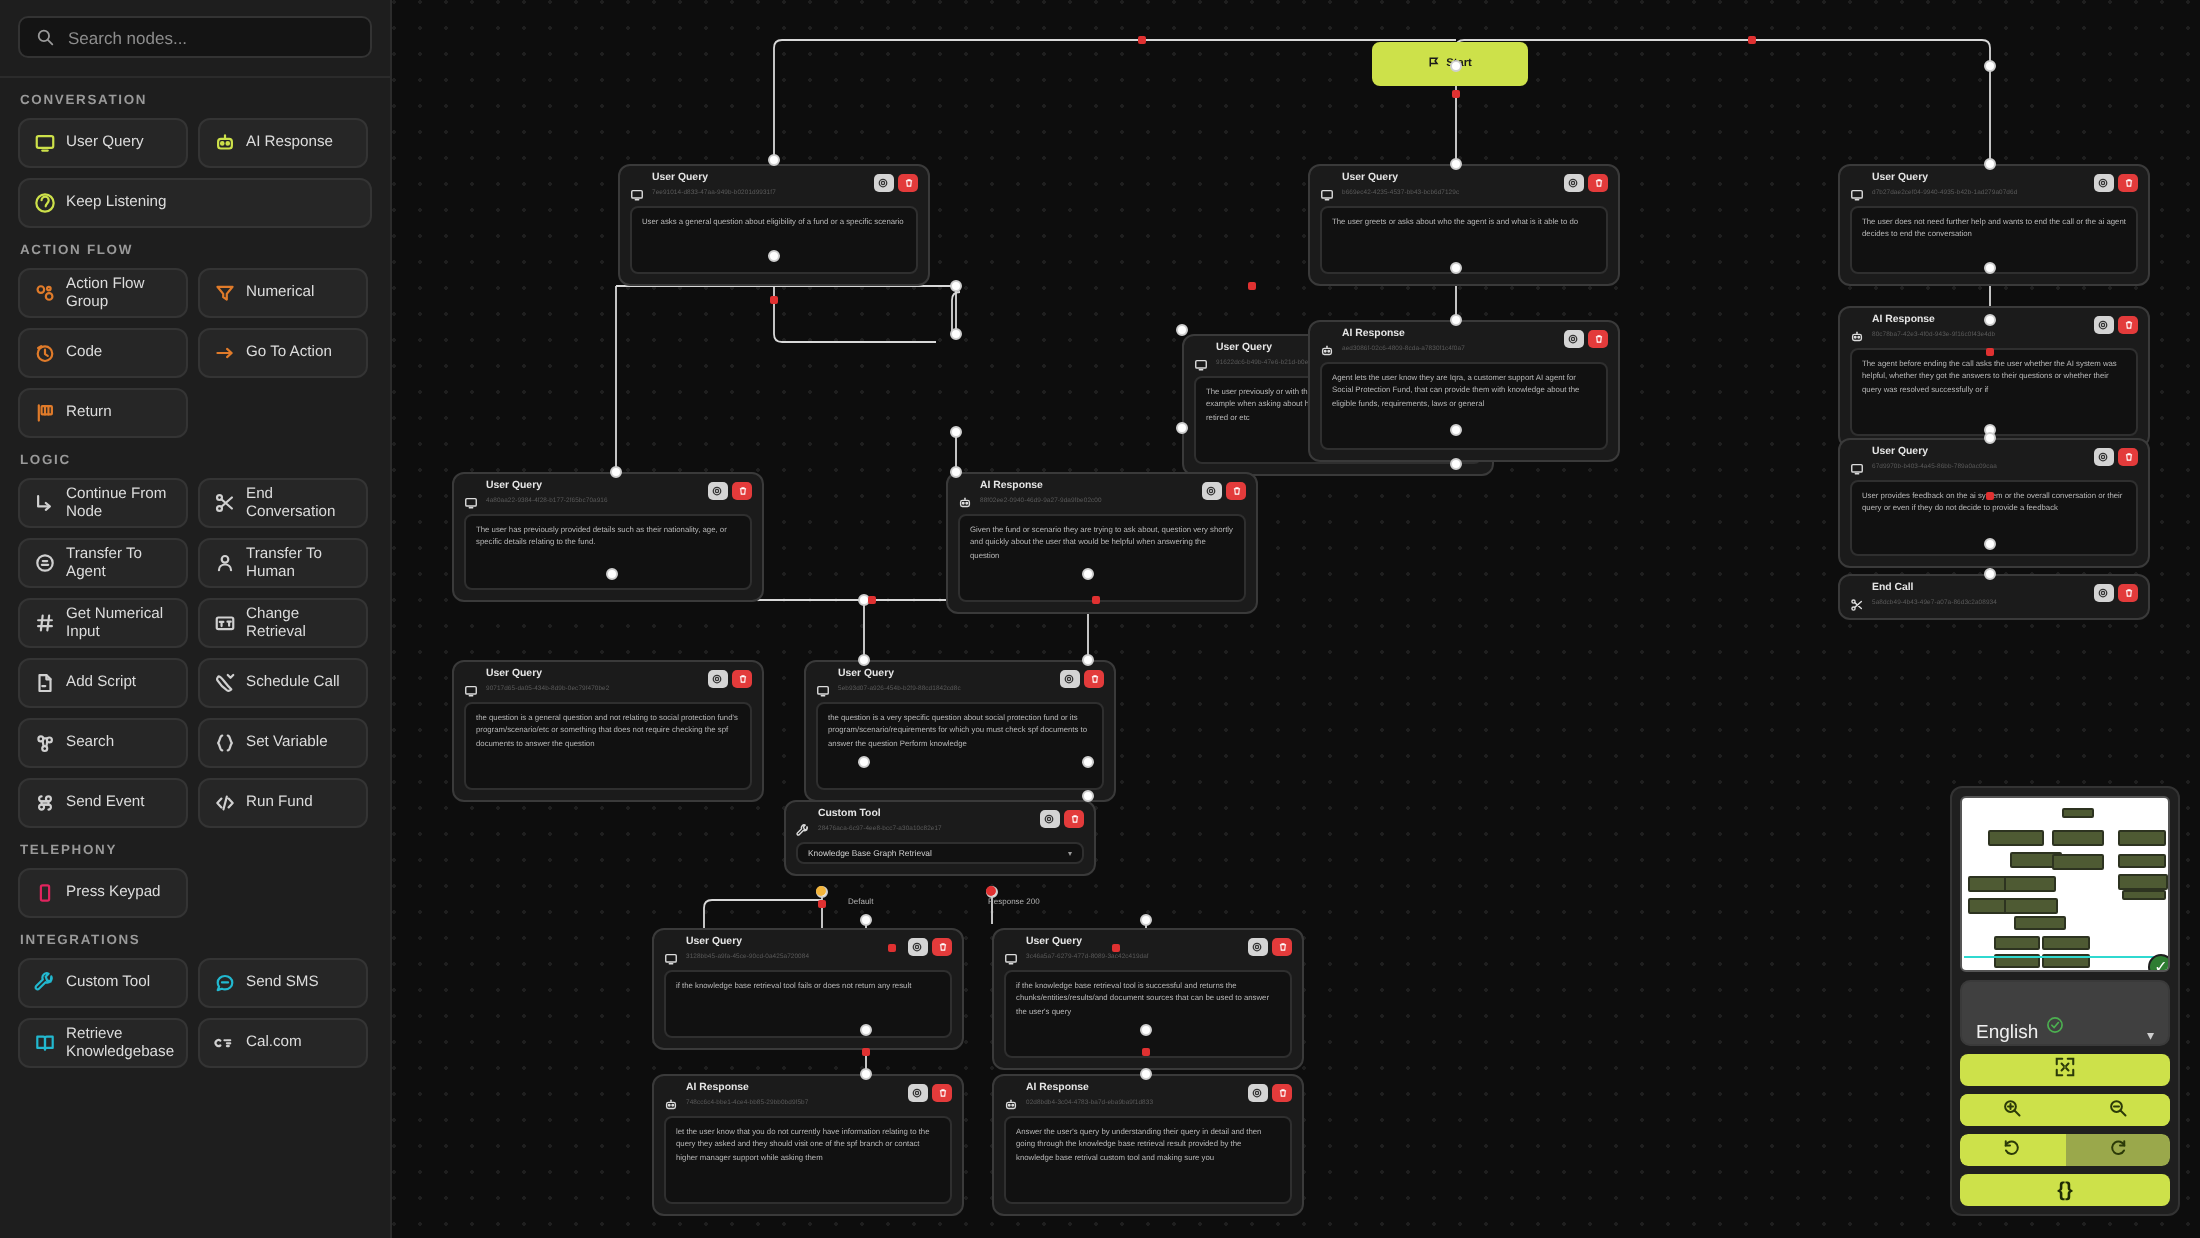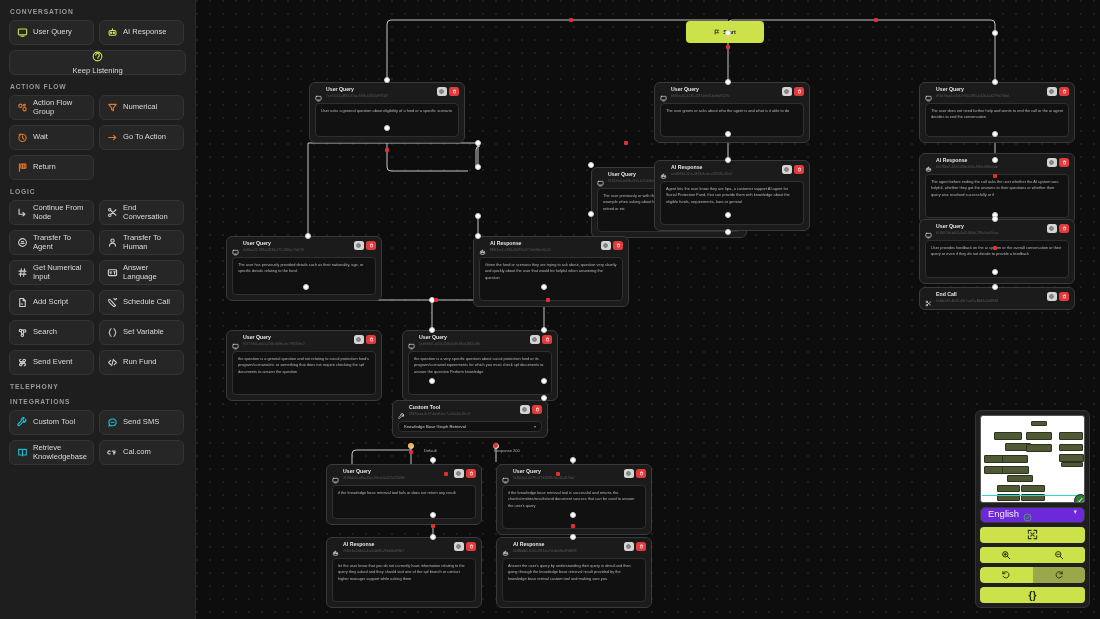--- a/index.html
+++ b/index.html
@@ -50,21 +50,21 @@
   .node-btn {
     display: flex; align-items: center; gap: 5px;
     background: #262626;
     border: 1px solid #343434;
     border-radius: 6px;
     height: 25px;
     padding: 0 7px;
     width: 85px;
     cursor: pointer;
   }
-  .node-btn.full { width: 100%; flex-direction: column; }
+  .node-btn.full { width: 100%; }
   .node-btn .ico { flex: 0 0 11px; width: 11px; height: 11px; display: flex; align-items: center; justify-content: center; }
   .node-btn .lbl {
     font-size: 7.6px; color: #dcdcdc; line-height: 1.15;
   }
   .node-btn.two .lbl { font-size: 7.6px; }
 
   
   #canvas {
     position: relative;
     flex: 1;
@@ -171,22 +171,22 @@
   }
   .mm-node { position: absolute; background: #4e5a33; border: 0.5px solid #2d3320; border-radius: 1px; }
   .mm-view { position: absolute; left: 1px; right: 1px; bottom: 6px; height: 1.5px; background: #2fd9d0; }
   .mm-badge {
     position: absolute; right: -3px; bottom: -5px;
     width: 13px; height: 13px; border-radius: 50%;
     background: #2e7d32; display: flex; align-items: center; justify-content: center;
     color: #fff; font-size: 8px; line-height: 1; border: 1px solid #1f1f1f;
   }
   .lang-select {
-    background: #6d28d9; border: 1px solid #3a3a3a; border-radius: 5px;
-    height: 16px; display: flex; align-items: flex-start; gap: 4px;
+    background: #404040; border: 1px solid #3a3a3a; border-radius: 5px;
+    height: 33px; display: flex; align-items: flex-end; gap: 4px;
     padding: 0 7px; cursor: pointer;
   }
   .lang-select .lname { font-size: 9.5px; color: #f0f0f0; }
   .lang-select .caret { margin-left: auto; color: #cfcfcf; font-size: 7px; }
   .ctl-btn {
     background: #cde14a; border-radius: 4px; height: 16px;
     display: flex; align-items: center; justify-content: center;
     cursor: pointer; color: #1d2a05;
   }
   .ctl-row { display: flex; gap: 0; border-radius: 4px; overflow: hidden; }
@@ -198,20 +198,31 @@
   .ctl-row.pair .ctl-btn { border-radius: 4px; }
   .ctl-row.pair { border-radius: 4px; background: #cde14a; }
   .brace { font-size: 10px; font-weight: bold; }
 </style>
 </head>
 <body>
 
 <div id="app">
 
   <aside id="sidebar">
+    <div class="search-wrap">
+      <div class="search-box">
+        <span>
+          <svg width="9" height="9" viewBox="0 0 16 16" fill="none" stroke="#9a9a9a" stroke-width="1.6">
+            <circle cx="7" cy="7" r="4.6"></circle>
+              <line x1="10.5" y1="10.5" x2="14.5" y2="14.5" stroke-linecap="round"></line>
+          </svg>
+        </span>
+        <input class="search-input" type="text" placeholder="Search nodes..." style="">
+      </div>
+    </div>
     <div class="palette" id="palette">
         <div class="sec-title">CONVERSATION</div>
         <div class="grid">
           <div class="node-btn">
             <span class="ico">
               <svg width="11" height="11" viewBox="0 0 16 16" fill="none" stroke="#cde14a" stroke-width="1.6" stroke-linecap="round" stroke-linejoin="round">
                 <rect x="2" y="3" width="12" height="8.5" rx="1.3"></rect>
                 <path d="M6 13.5h4"></path>
               </svg>
             </span>
@@ -259,21 +270,21 @@
             <span class="lbl">Numerical</span>
           </div>
           <div class="node-btn">
             <span class="ico">
               <svg width="11" height="11" viewBox="0 0 16 16" fill="none" stroke="#e07b2a" stroke-width="1.6" stroke-linecap="round" stroke-linejoin="round">
                 <circle cx="8" cy="8.5" r="5.3"></circle>
                 <path d="M8 5.6v3.2l2 1.3"></path>
                 <path d="M5.2 3 3 4.4"></path>
               </svg>
             </span>
-            <span class="lbl">Wait</span>
+            <span class="lbl">Code</span>
           </div>
           <div class="node-btn">
             <span class="ico">
               <svg width="11" height="11" viewBox="0 0 16 16" fill="none" stroke="#e07b2a" stroke-width="1.6" stroke-linecap="round" stroke-linejoin="round">
                 <path d="M2.5 8h10"></path>
                 <path d="M9.5 5 12.8 8l-3.3 3"></path>
               </svg>
             </span>
             <span class="lbl">Go To Action</span>
           </div>
@@ -335,21 +346,21 @@
             </span>
             <span class="lbl">Get Numerical Input</span>
           </div>
           <div class="node-btn two">
             <span class="ico">
               <svg width="11" height="11" viewBox="0 0 16 16" fill="none" stroke="#d0d0d0" stroke-width="1.6" stroke-linecap="round" stroke-linejoin="round">
                 <rect x="2" y="4" width="12" height="8.5" rx="1.2"></rect>
                 <path d="M4.2 7.2h2.6M5.5 7.2v3M9.8 7h2.4M11 7v3"></path>
               </svg>
             </span>
-            <span class="lbl">Answer Language</span>
+            <span class="lbl">Change Retrieval</span>
           </div>
           <div class="node-btn">
             <span class="ico">
               <svg width="11" height="11" viewBox="0 0 16 16" fill="none" stroke="#d0d0d0" stroke-width="1.6" stroke-linecap="round" stroke-linejoin="round">
                 <path d="M4 2.2h5l3 3v8.6H4z"></path>
                 <path d="M9 2.2V5.3h3"></path>
                 <path d="M6 10.2h2.2"></path>
               </svg>
             </span>
             <span class="lbl">Add Script</span>
@@ -396,20 +407,30 @@
           <div class="node-btn">
             <span class="ico">
               <svg width="11" height="11" viewBox="0 0 16 16" fill="none" stroke="#d0d0d0" stroke-width="1.6" stroke-linecap="round" stroke-linejoin="round">
                 <path d="M5.4 4.8 2.4 8l3 3.2M10.6 4.8 13.6 8l-3 3.2M9.3 3.4 6.9 12.6"></path>
               </svg>
             </span>
             <span class="lbl">Run Fund</span>
           </div>
         </div>
         <div class="sec-title">TELEPHONY</div>
+        <div class="grid">
+          <div class="node-btn">
+            <span class="ico">
+              <svg width="11" height="11" viewBox="0 0 16 16" fill="none" stroke="#e0245e" stroke-width="1.6" stroke-linecap="round" stroke-linejoin="round">
+                <rect x="5" y="2.4" width="6" height="11.2" rx="1.2"></rect>
+              </svg>
+            </span>
+            <span class="lbl">Press Keypad</span>
+          </div>
+        </div>
         <div class="sec-title">INTEGRATIONS</div>
         <div class="grid">
           <div class="node-btn">
             <span class="ico">
               <svg width="11" height="11" viewBox="0 0 16 16" fill="none" stroke="#22b8cf" stroke-width="1.6" stroke-linecap="round" stroke-linejoin="round">
                 <path d="M12.6 3.2a3.2 3.2 0 0 1-4.2 4.2L3.6 12.2a1.4 1.4 0 1 1-2-2l4.8-4.8a3.2 3.2 0 0 1 4.2-4.2L8.5 3.4l1 2.6 2.6 1z"></path>
               </svg>
             </span>
             <span class="lbl">Custom Tool</span>
           </div>

